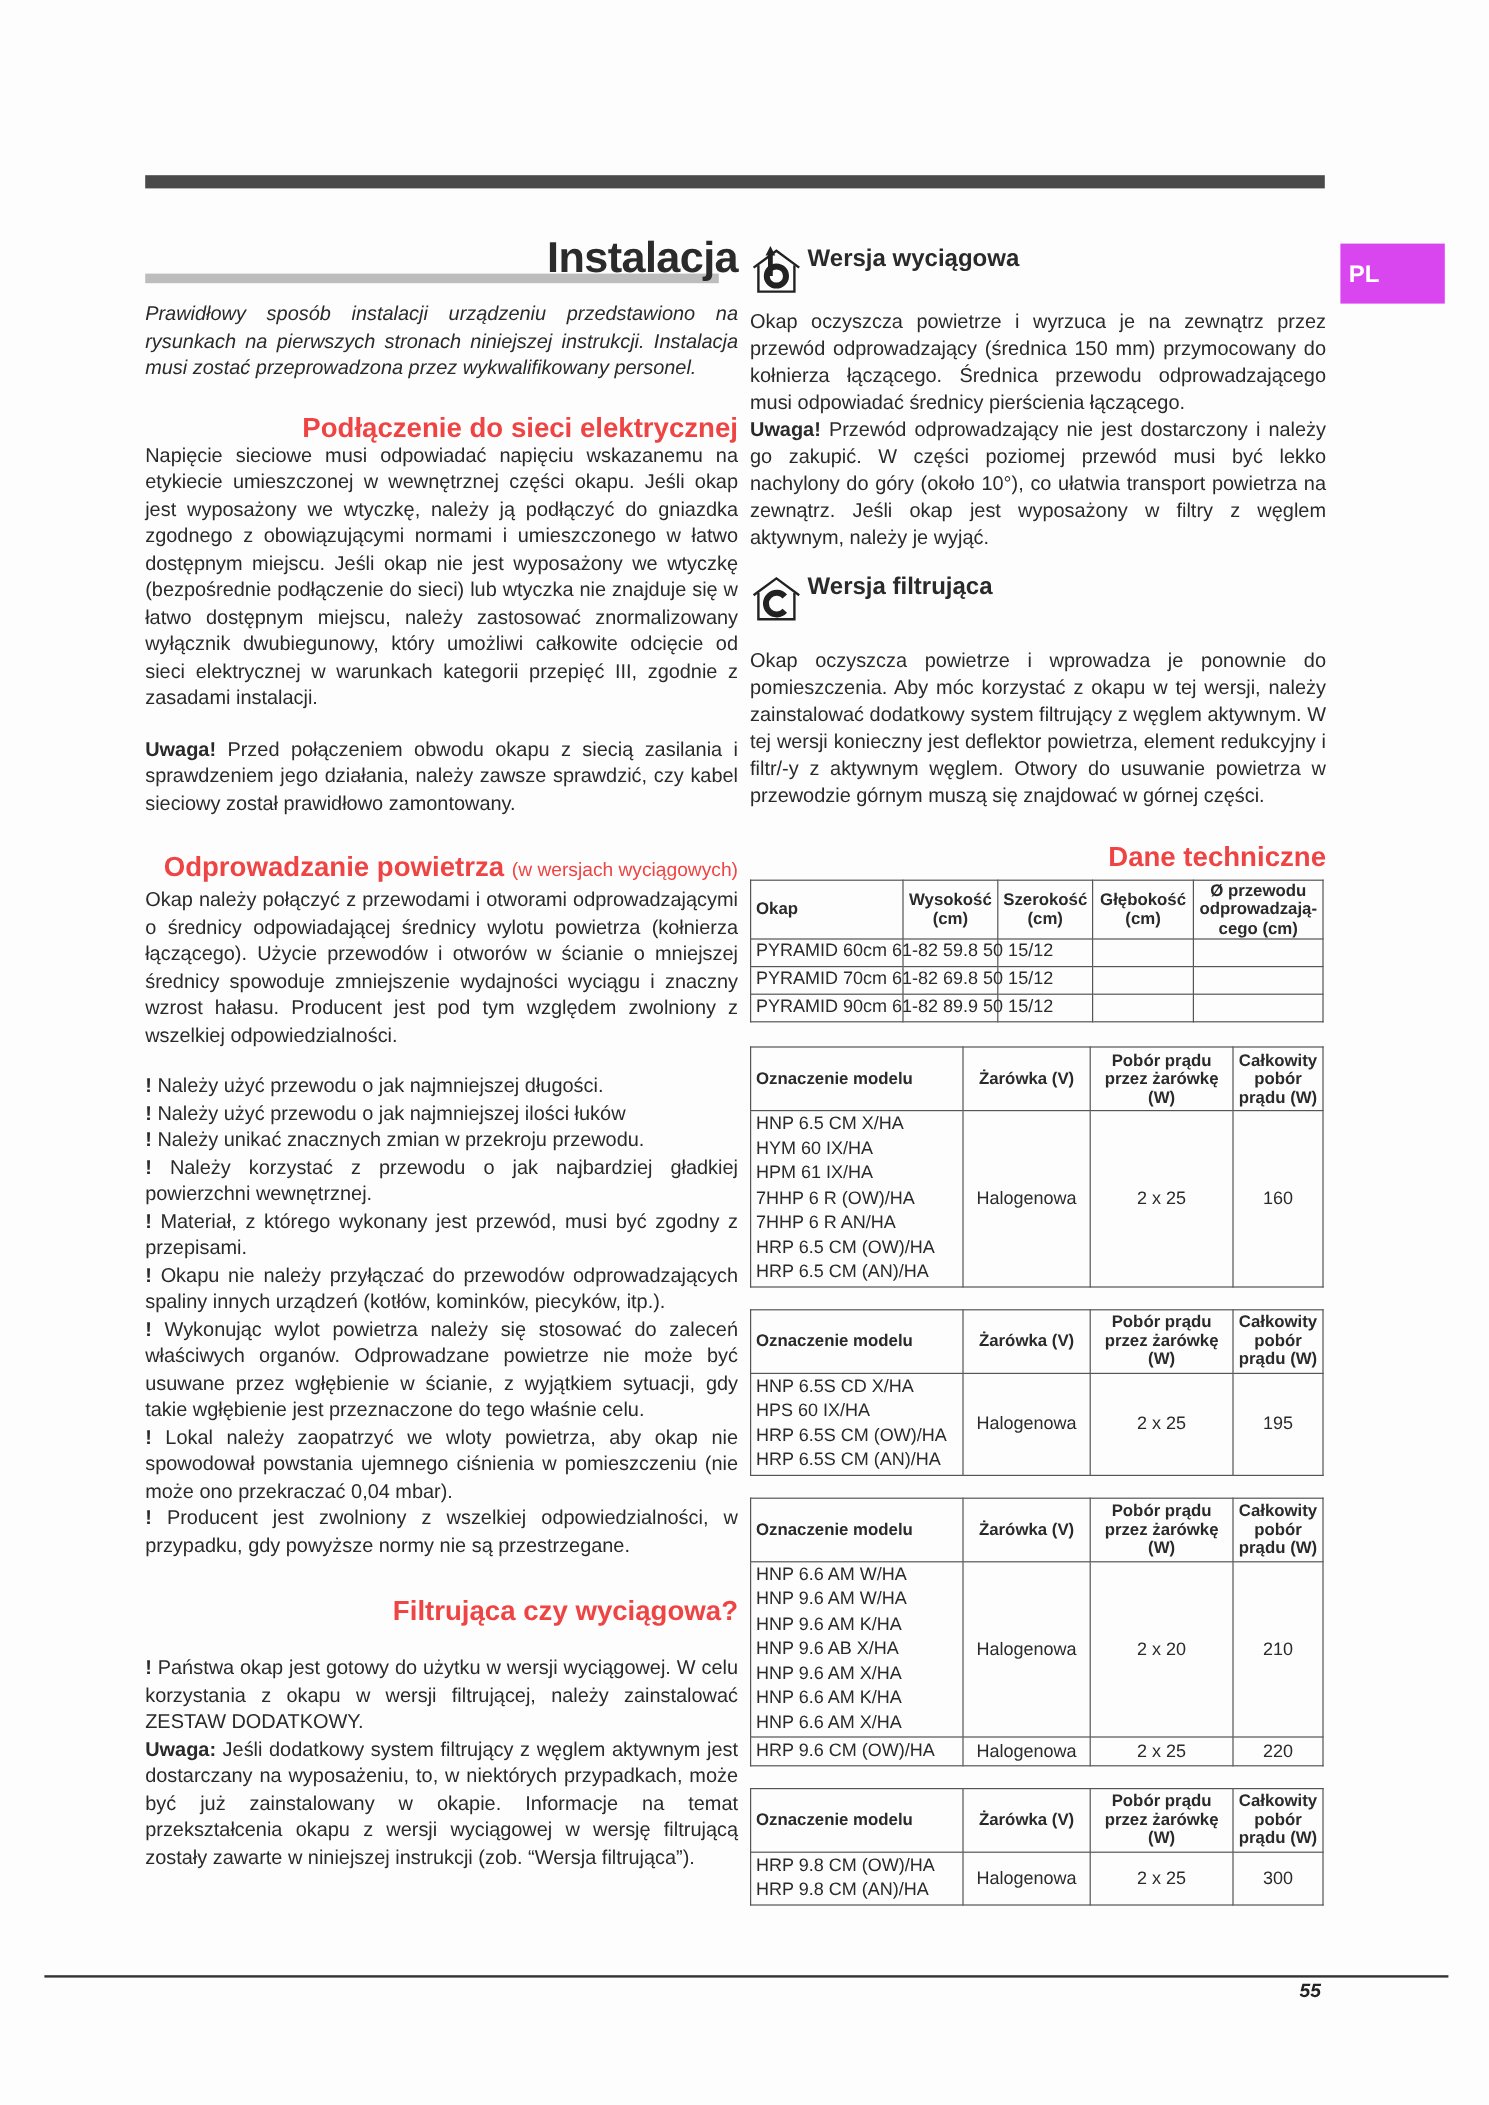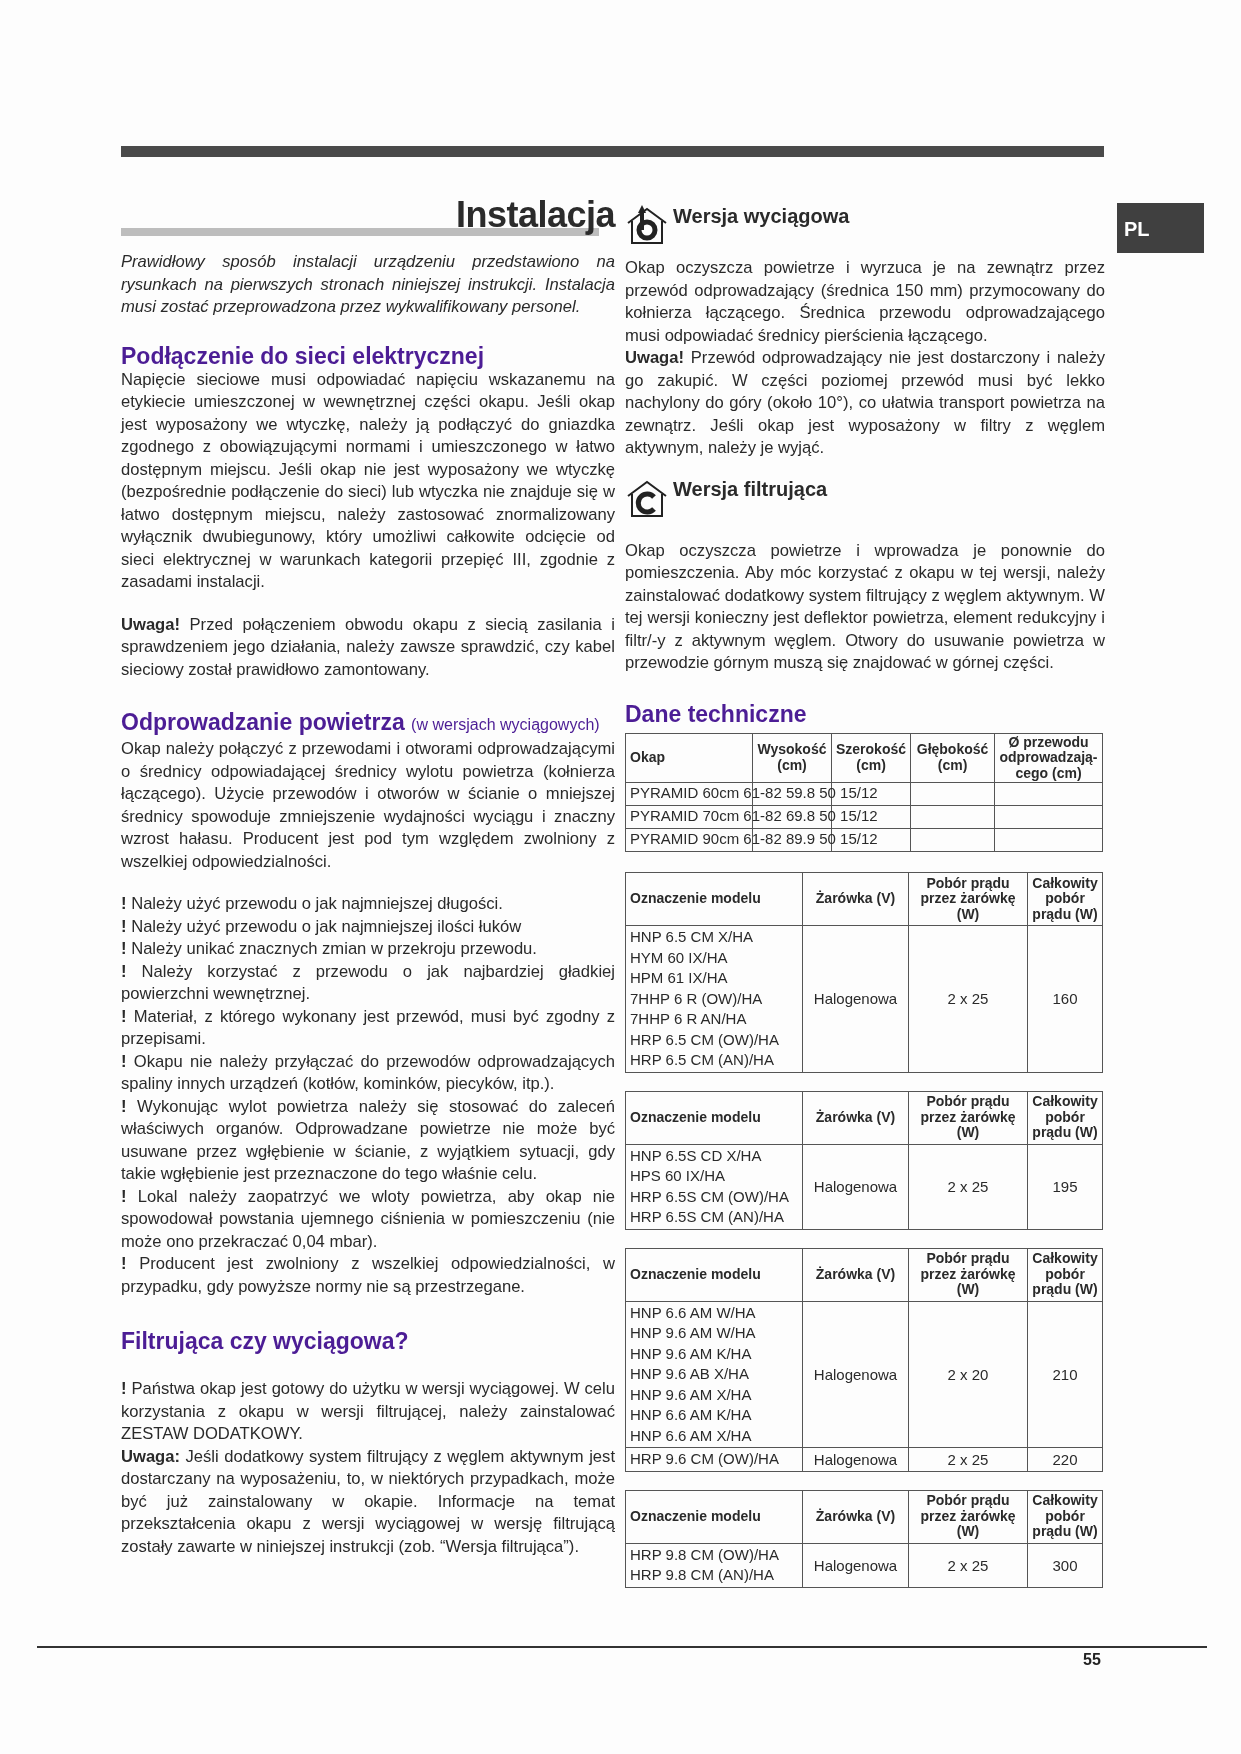--- a/index.html
+++ b/index.html
@@ -1,33 +1,33 @@
 <!DOCTYPE html>
 <html><head>
 <meta charset="utf-8">
 <style>
   html, body { margin: 0; padding: 0; }
   body {
     width: 1241px; height: 1754px; position: relative; background: #fdfdfd;
     font-family: "Liberation Sans", sans-serif; color: #2a2a2a; overflow: hidden;
   }
   .topbar { position: absolute; left: 121px; top: 146px; width: 983px; height: 11px; background: #4a4a4a; }
-  .lang-tab { position: absolute; left: 1117px; top: 203px; width: 87px; height: 50px; background: #404040; color: #fff;
+  .lang-tab { position: absolute; left: 1117px; top: 203px; width: 87px; height: 50px; background: #d946ef; color: #fff;
     font-weight: bold; font-size: 20px; box-sizing: border-box; padding: 15px 0 0 7px; }
   .bottom-rule { position: absolute; left: 37px; top: 1646px; width: 1170px; height: 2px; background: #333; }
-  .page-num { position: absolute; left: 1083px; top: 1651px; font-size: 16px; font-weight: bold; color: #222; }
+  .page-num { position: absolute; left: 1083px; top: 1651px; font-size: 16px; font-weight: bold; color: #222; font-style: italic; }
 
   .col-left { position: absolute; left: 121px; top: 195px; width: 494px; }
   .col-right { position: absolute; left: 625px; top: 205px; width: 480px; }
 
   .main-title { position: relative; font-size: 36px; font-weight: bold; color: #2b2b2b; letter-spacing: -0.5px; line-height: 40px; margin: 0; }
   .title-underline { position: absolute; left: 0; top: 33px; width: 478px; height: 8px; background: #bdbdbd; z-index: -1; }
 
   p { margin: 0; font-size: 16.6px; line-height: 22.5px; text-align: justify; }
-  .h2 { font-size: 23px; font-weight: bold; color: #4c1d95; margin: 0; line-height: 26px; }
+  .h2 { font-size: 23px; font-weight: bold; color: #ef4444; margin: 0; line-height: 26px; text-align: right; }
   .h2 .sub { font-size: 16px; font-weight: normal; }
   .bang { font-weight: bold; }
   b { font-weight: bold; }
 
   .version-head { display: flex; align-items: flex-start; gap: 4px; font-weight: bold; font-size: 20px; }
   .version-icon { width: 44px; height: 40px; }
 
   table { border-collapse: collapse; width: 478px; font-size: 15px; margin-top: 0; }
   td, th { border: 1.5px solid #555; padding: 1px 4px; vertical-align: middle; }
   th { font-weight: bold; font-size: 14px; line-height: 15.5px; text-align: center; }

